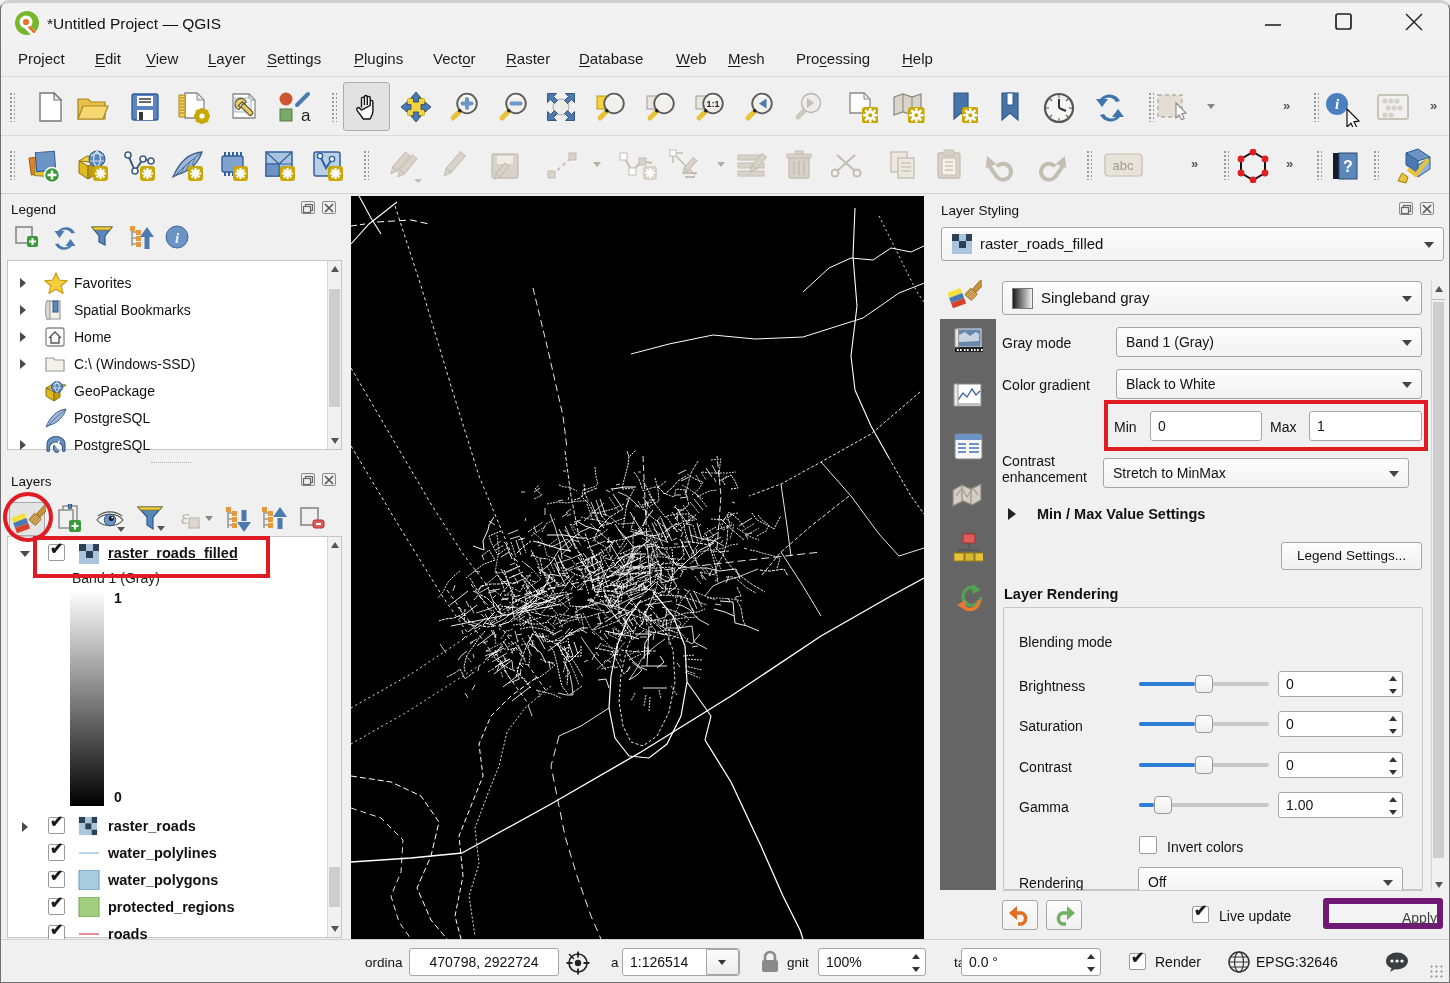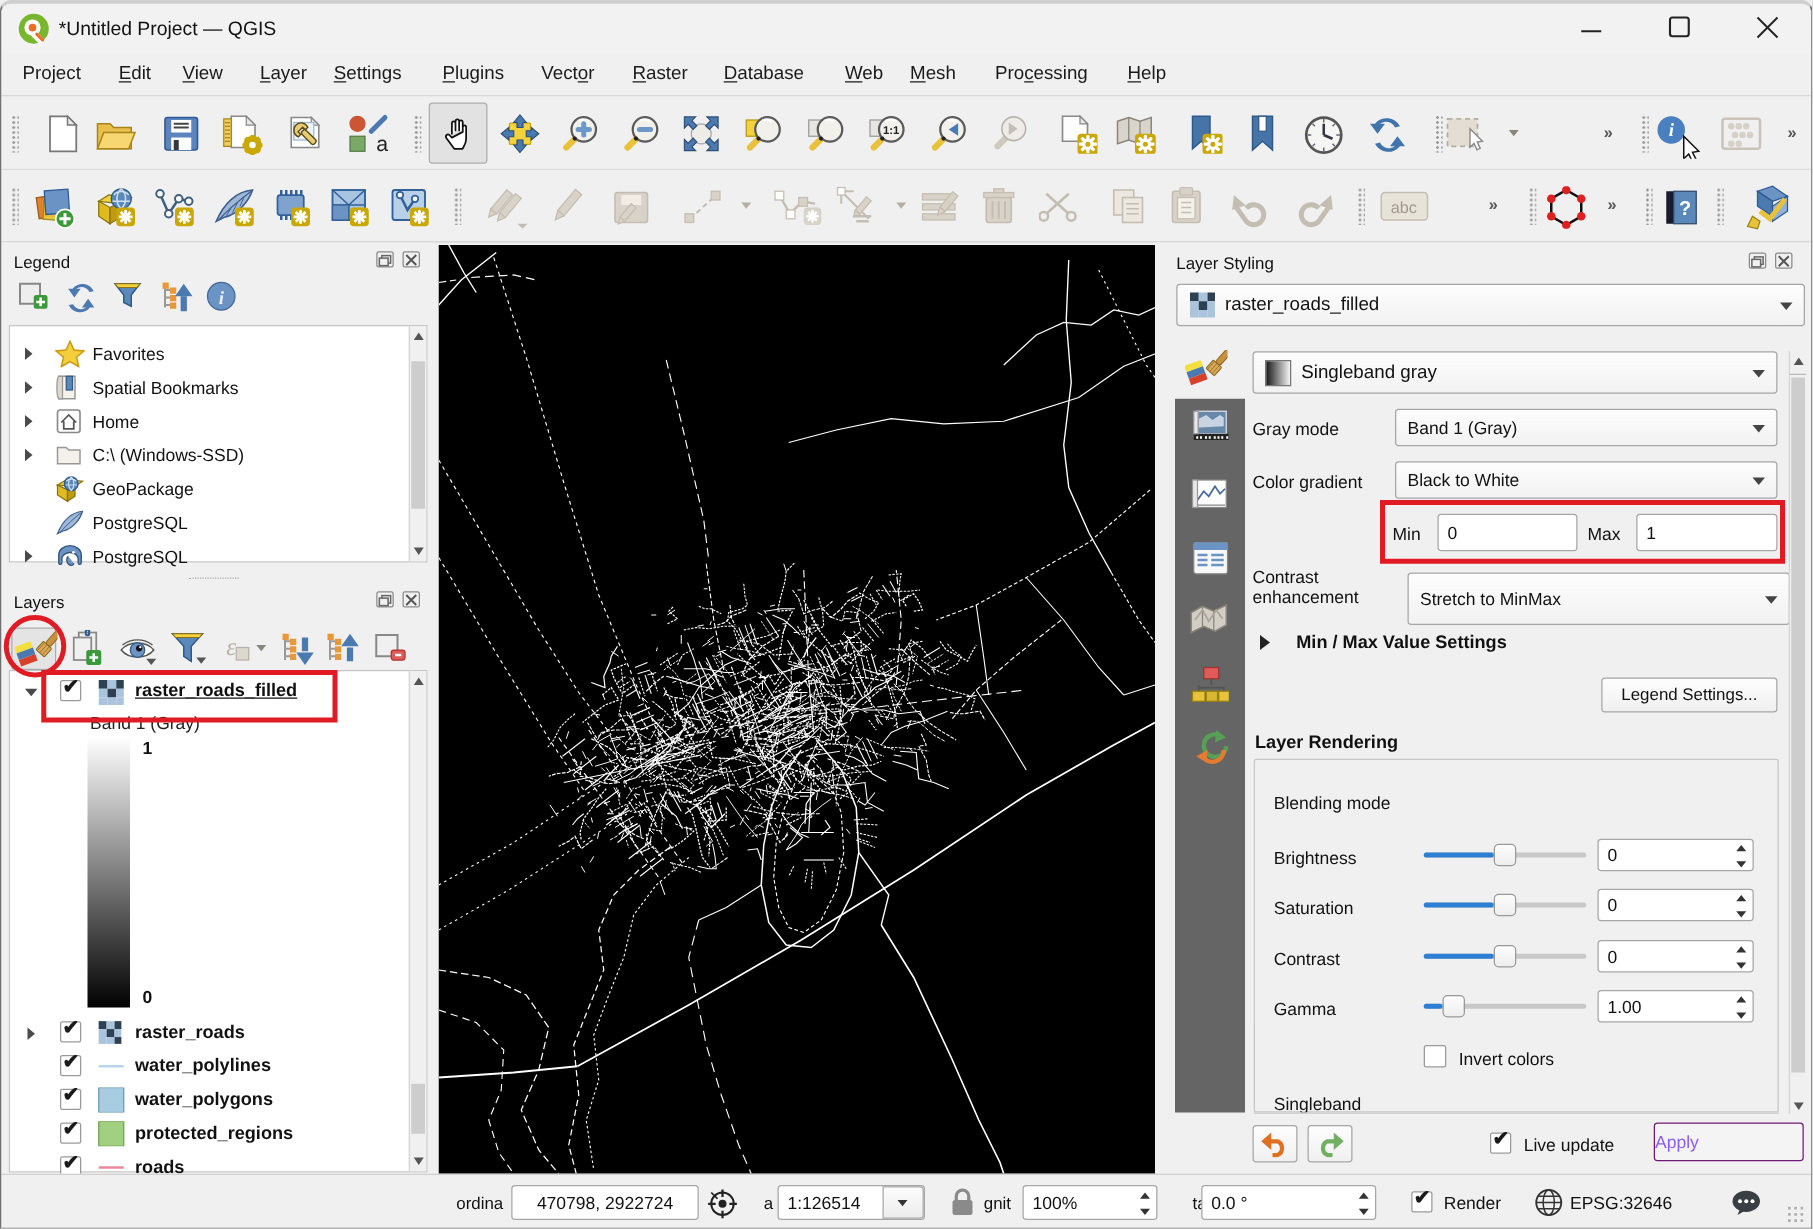--- a/index.html
+++ b/index.html
@@ -1650,21 +1650,21 @@
     </div>
     <div class="lbl" style="left:189px;top:225px;font-size:14px">Min</div>
     <div class="inp" style="left:225px;top:217px;width:112px;height:30px">
       <div class="it">0</div>
     </div>
     <div class="lbl" style="left:345px;top:225px;font-size:14px">Max</div>
     <div class="inp" style="left:384px;top:217px;width:113px;height:30px">
       <div class="it">1</div>
     </div>
     <div class="lbl" style="left:77px;top:259px;font-size:14px">Contrast<br>enhancement</div>
-    <div class="combo" style="left:201px;top:264px;width:306px;height:42px">
+    <div class="combo" style="left:178px;top:264px;width:306px;height:30px">
       <div class="ca"></div>
       <div class="ct">Stretch to MinMax</div>
     </div>
     <div class="texp closed" style="left:83px;top:314px;border-left-color:#222;border-top-width:6px;border-bottom-width:6px;border-left-width:8px"></div>
     <div class="abs" style="left:112px;top:312px;font-size:14.5px;font-weight:bold">Min / Max Value Settings</div>
     <div class="abs" style="left:356px;top:348px;width:141px;height:28px;background:linear-gradient(#fdfdfd,#f0f0f0);border:1px solid #a6a6a6;border-radius:3px;text-align:center;line-height:26px;font-size:13.5px">Legend Settings...</div>
     <div class="abs" style="left:79px;top:392px;font-size:14.5px;font-weight:bold">Layer Rendering</div>
     <div class="abs" style="left:78px;top:413px;width:420px;height:283px;border:1px solid #c6c6c6;border-radius:2px"></div>
     <div class="lbl" style="left:94px;top:440px;font-size:14px">Blending mode</div>
     <div class="lbl" style="left:94px;top:484px;font-size:14px">Brightness</div>
@@ -1714,37 +1714,41 @@
     </div>
     <div class="inp" style="left:353px;top:598px;width:125px;height:26px">
       <div class="it">1.00</div>
       <div class="spin" style="top:0;height:26px">
         <div class="u" style="top:4px"></div>
         <div class="d" style="bottom:4px"></div>
       </div>
     </div>
     <div class="cbox" style="left:214px;top:642px;width:18px;height:18px"></div>
     <div class="lbl" style="left:242px;top:645px;font-size:14px">Invert colors</div>
-    <div class="lbl" style="left:94px;top:681px;font-size:14px">Singleband</div>
+    <div class="lbl" style="left:94px;top:681px;font-size:14px">Rendering</div>
+    <div class="combo" style="left:213px;top:673px;width:265px;height:30px">
+      <div class="ca"></div>
+      <div class="ct">Off</div>
+    </div>
     <div class="abs" style="left:0px;top:696px;width:500px;height:43px;background:#f0f0f0"></div>
     <div class="abs" style="left:78px;top:696px;width:420px;height:1px;background:#c6c6c6"></div>
     <div class="abs" style="left:77px;top:706px;width:36px;height:30px;background:linear-gradient(#fdfdfd,#f0f0f0);border:1px solid #a6a6a6;border-radius:3px"></div>
     <svg class="abs" style="left:83px;top:710px" width="24" height="22" viewBox="0 0 24 22">
       <path d="M6 9 h8 a6 6 0 0 1 0 11 h-4" fill="none" stroke="#e07020" stroke-width="3.4"></path>
       <path d="M9 2 l-8 7 8 7 z" fill="#e07020"></path>
     </svg>
     <div class="abs" style="left:121px;top:706px;width:36px;height:30px;background:linear-gradient(#fdfdfd,#f0f0f0);border:1px solid #a6a6a6;border-radius:3px"></div>
     <svg class="abs" style="left:127px;top:710px" width="24" height="22" viewBox="0 0 24 22">
       <path d="M18 9 h-8 a6 6 0 0 0 0 11 h4" fill="none" stroke="#70b060" stroke-width="3.4"></path>
       <path d="M15 2 l8 7 -8 7 z" fill="#70b060"></path>
     </svg>
     <div class="cbox" style="left:267px;top:712px;width:17px;height:17px"></div>
     <div class="check" style="left:269px;top:707px">✔</div>
     <div class="lbl" style="left:294px;top:714px;font-size:14px">Live update</div>
-    <div class="abs" style="left:398px;top:704px;width:120px;height:31px;background:#f4f4f4;border:1px solid #701a75;border-radius:3px;text-align:left;line-height:29px;font-size:14px;color:#8b5cf6">Apply</div>
+    <div class="abs" style="left:398px;top:704px;width:120px;height:31px;background:#f4f4f4;border:6px solid #701a75;border-radius:3px;text-align:right;line-height:29px;font-size:14px;color:#404040">Apply</div>
     <div class="sbar" style="right:4px;top:87px;height:610px">
       <div class="sarr up" style="top:5px"></div>
       <div class="abs" style="left:0;top:18px;width:13px;height:1px;background:#bbb"></div>
       <div class="sthumb" style="top:21px;height:556px"></div>
       <div class="sarr dn" style="bottom:3px"></div>
     </div>
 </div>
 <div id="statusbar" class="abs" style="left:1px;top:939px;width:1448px;height:43px;background:#f0f0f0;border-top:1px solid #d0d0d0">
     <div class="lbl" style="left:364px;top:15px;font-size:13.5px">ordina</div>
     <div class="inp" style="left:408px;top:8px;width:150px;height:28px">

